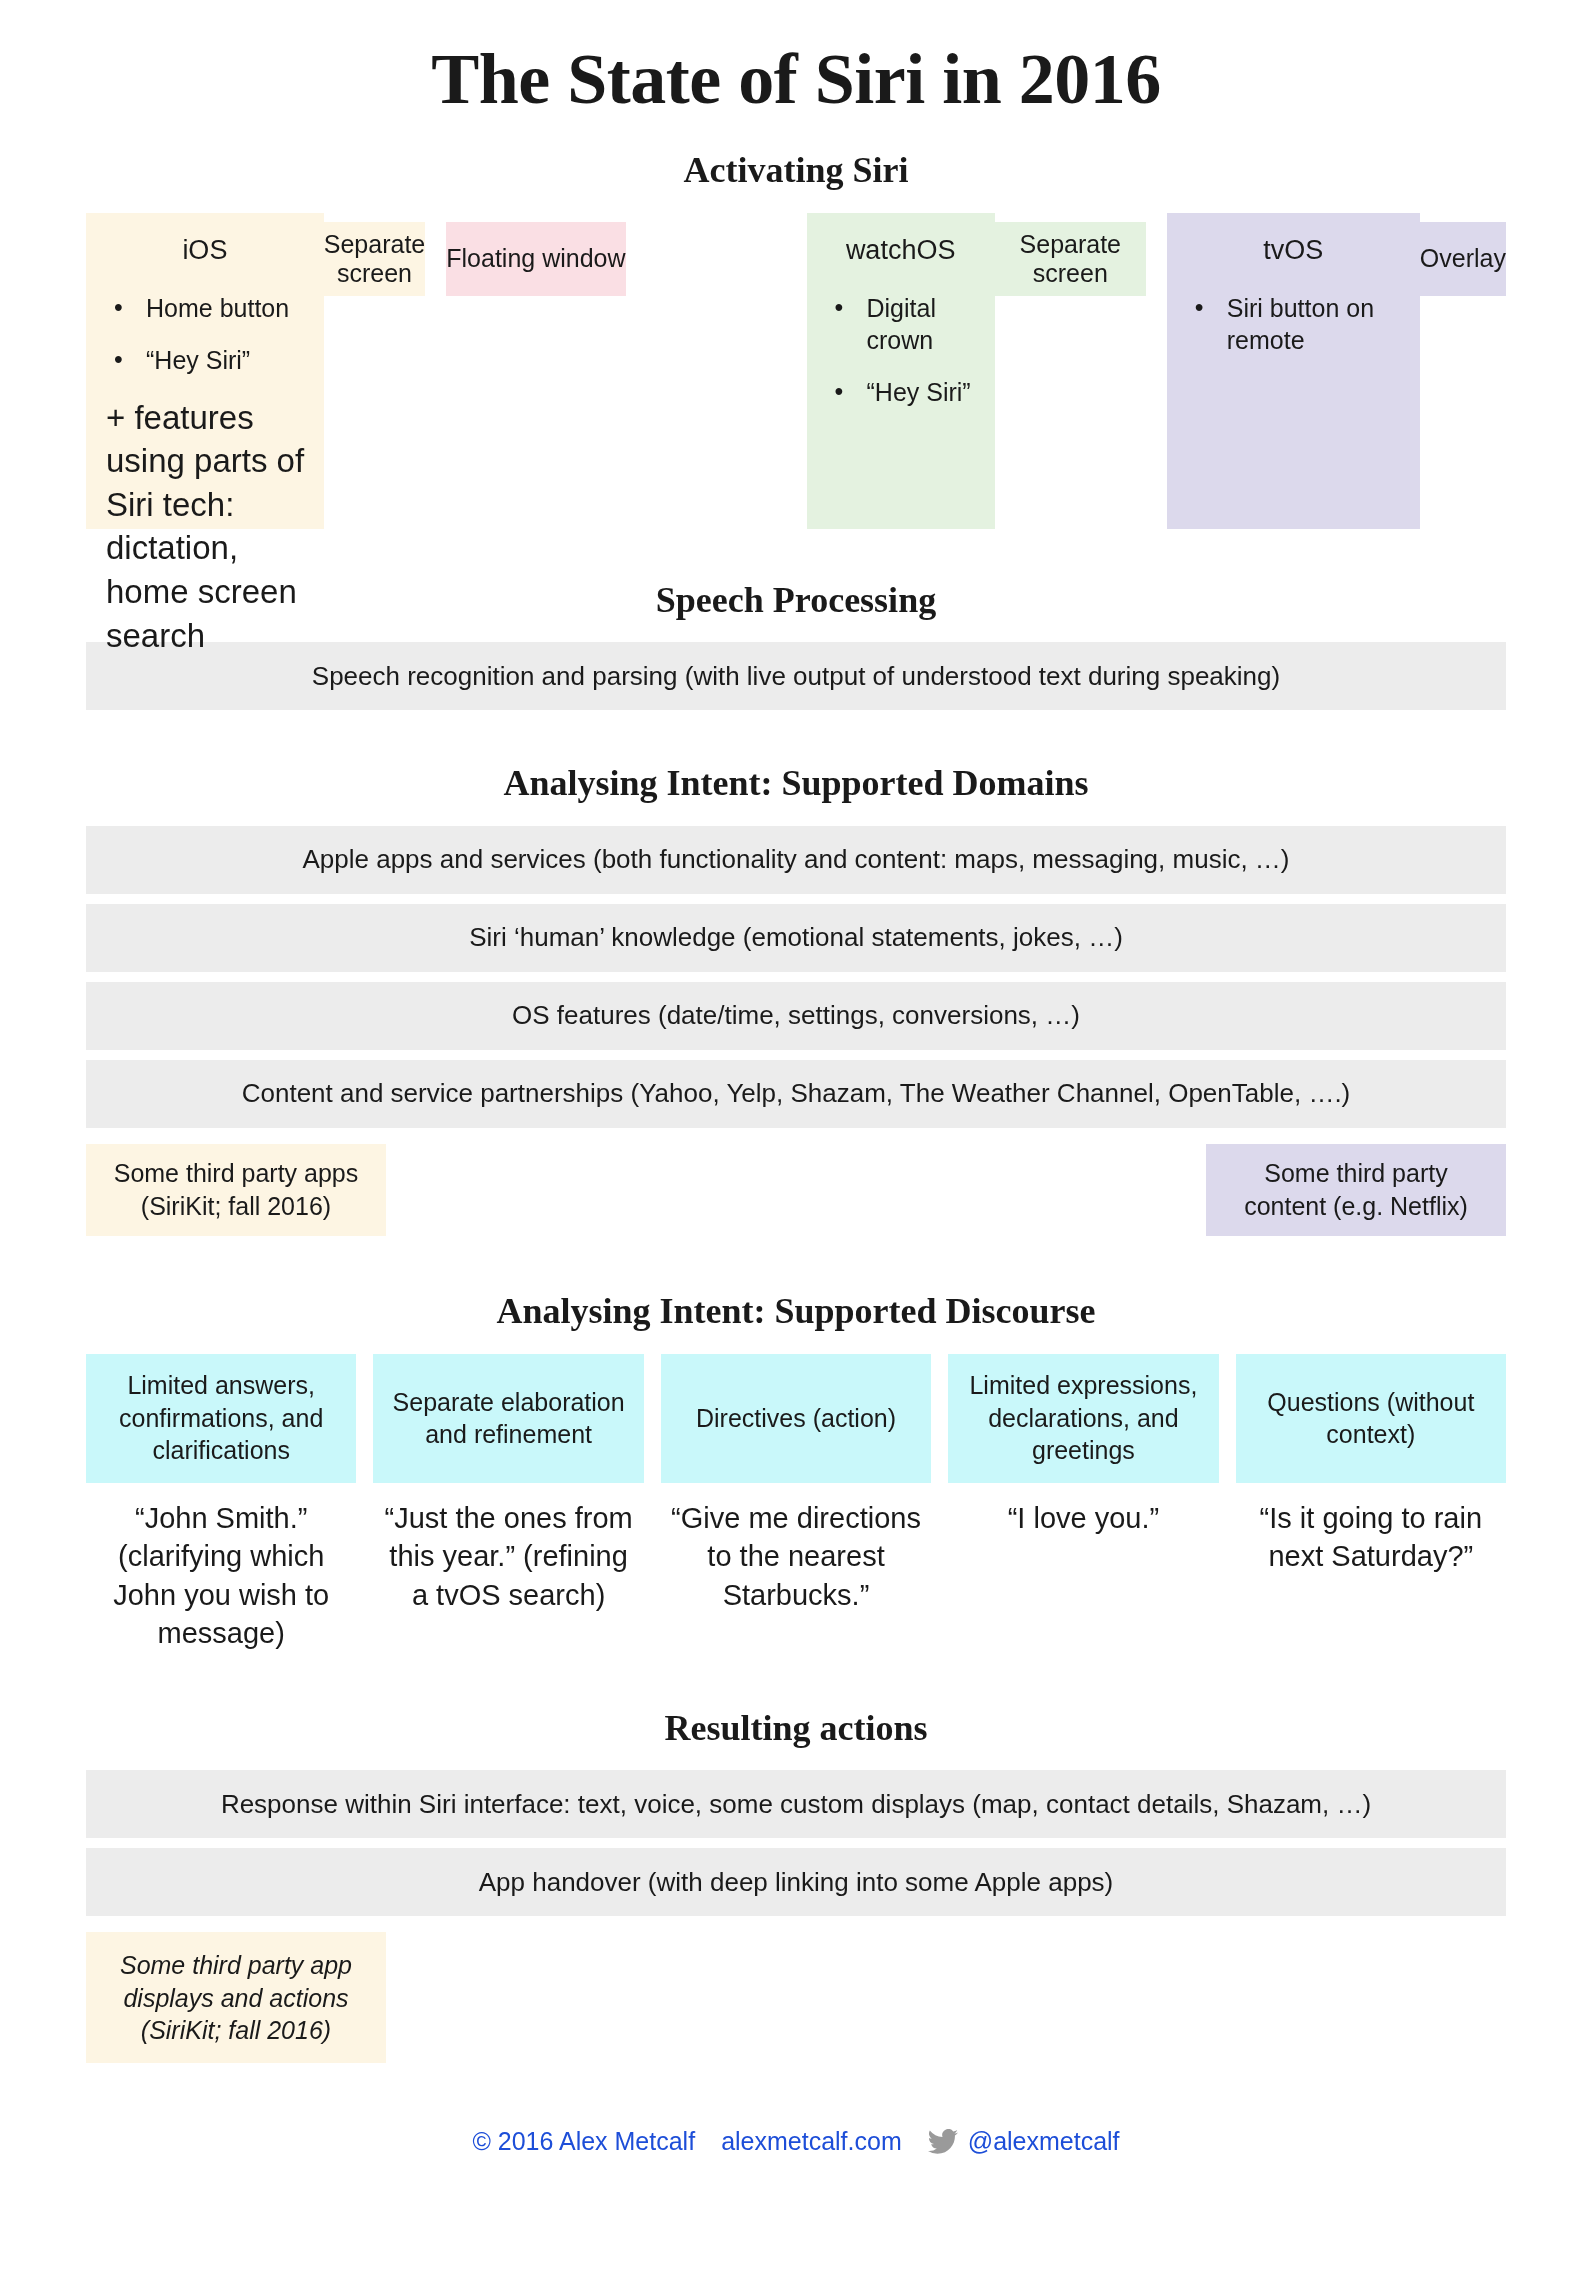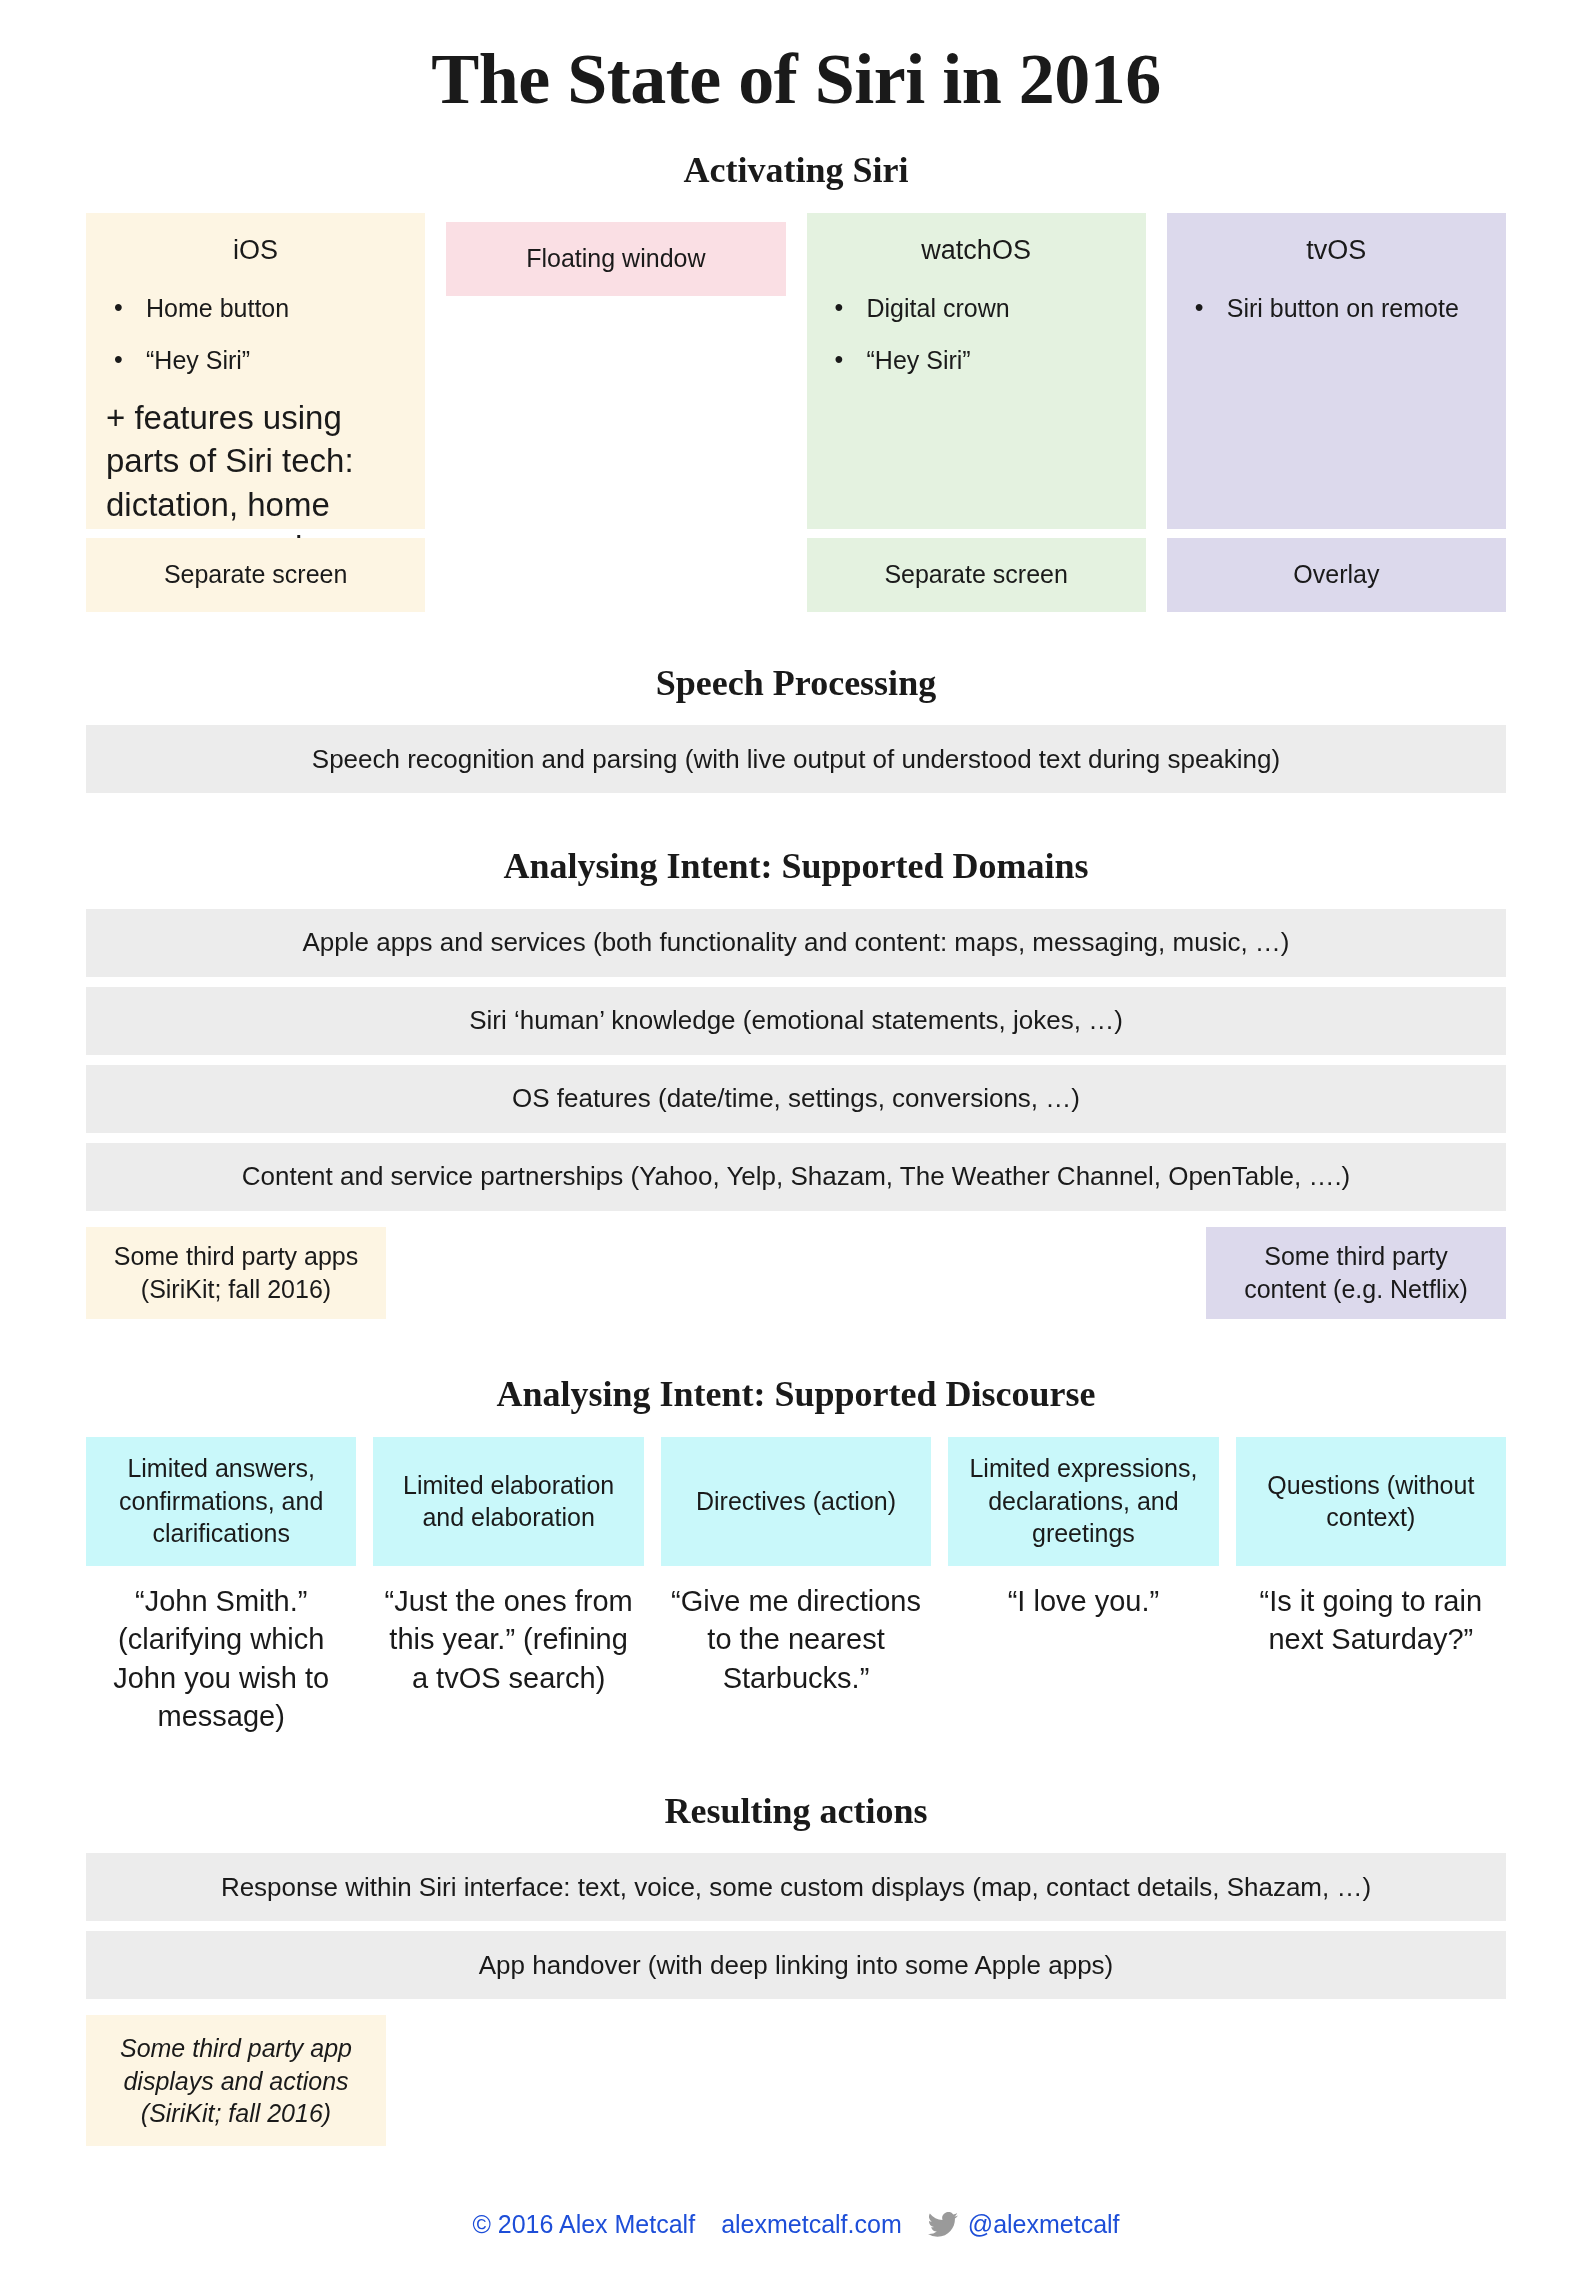--- a/index.html
+++ b/index.html
@@ -55,21 +55,21 @@
 
   
   .os-row {
     display: flex;
     gap: 21px;
     align-items: stretch;
   }
   .os-col {
     flex: 1 1 0;
     display: flex;
-    flex-direction: column;
+    flex-direction: row;
   }
   .os-card {
     height: 316px;
     padding: 22px 18px 10px 18px;
   }
   .os-name {
     text-align: center;
     font-size: 27px;
     margin-bottom: 26px;
     line-height: 1.15;
@@ -286,21 +286,21 @@
     <h2 class="section-title st-discourse">Analysing Intent: Supported Discourse</h2>
 
     <div class="disc-row">
 
       <div class="disc-col">
         <div class="disc-head c-cyan">Limited answers, confirmations, and clarifications</div>
         <div class="disc-example">“John Smith.” (clarifying which John you wish to message)</div>
       </div>
 
       <div class="disc-col">
-        <div class="disc-head c-cyan">Limited elaboration and elaboration</div>
+        <div class="disc-head c-cyan">Separate elaboration and refinement</div>
         <div class="disc-example">“Just the ones from this year.” (refining a tvOS search)</div>
       </div>
 
       <div class="disc-col">
         <div class="disc-head c-cyan">Directives (action)</div>
         <div class="disc-example">“Give me directions to the nearest Starbucks.”</div>
       </div>
 
       <div class="disc-col">
         <div class="disc-head c-cyan">Limited expressions, declarations, and greetings</div>

